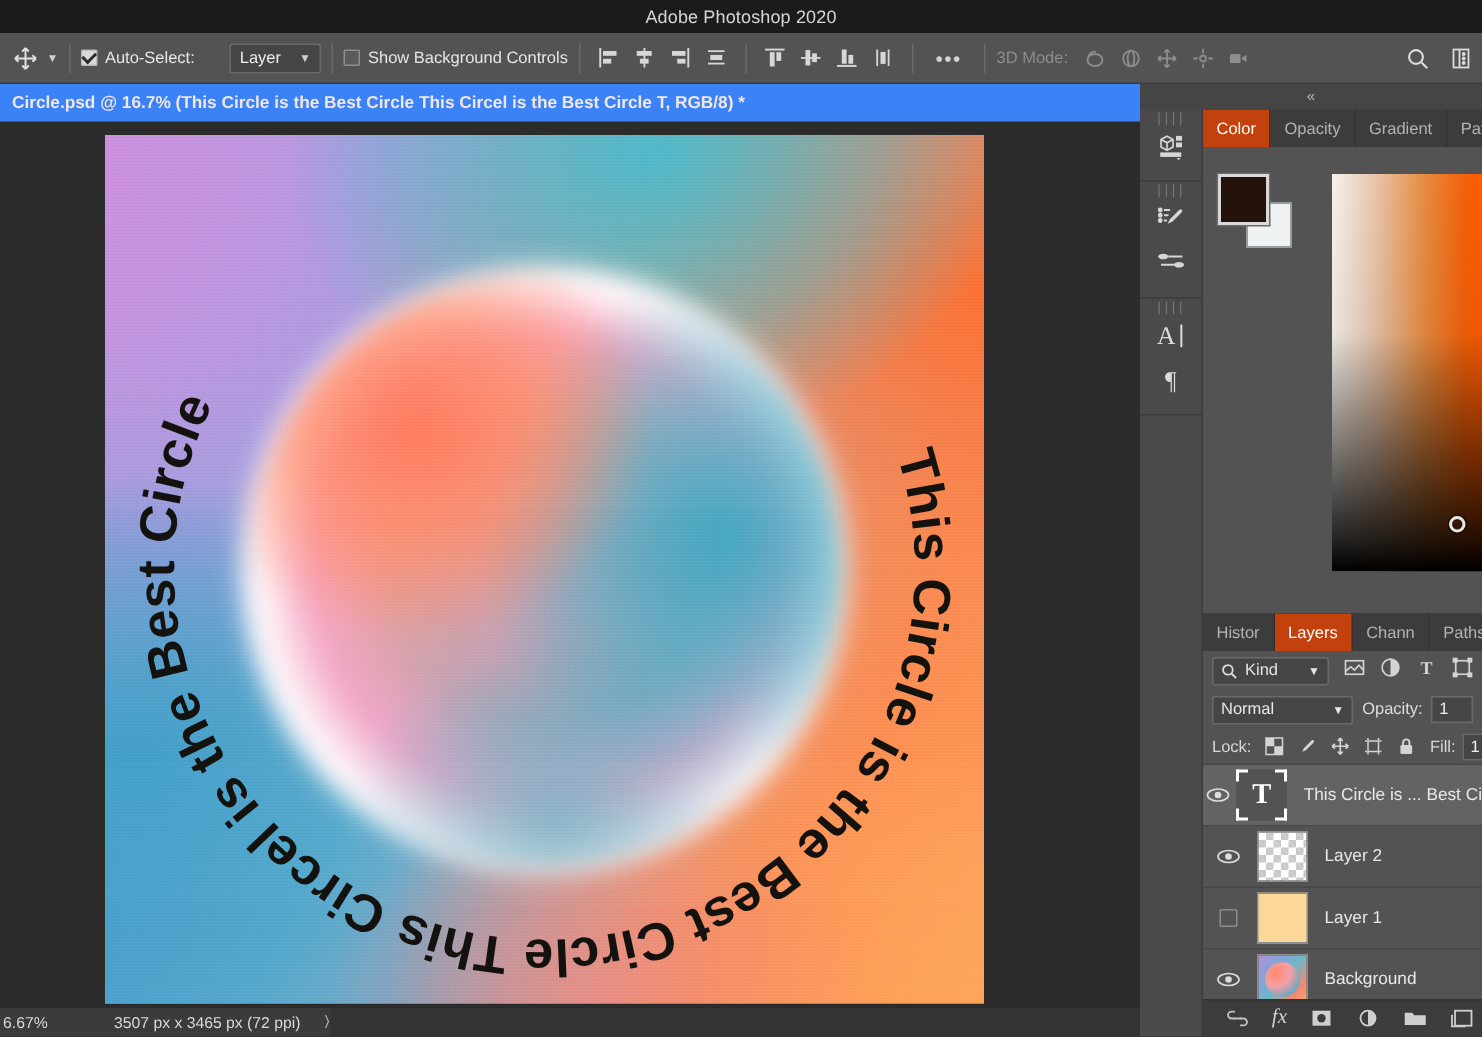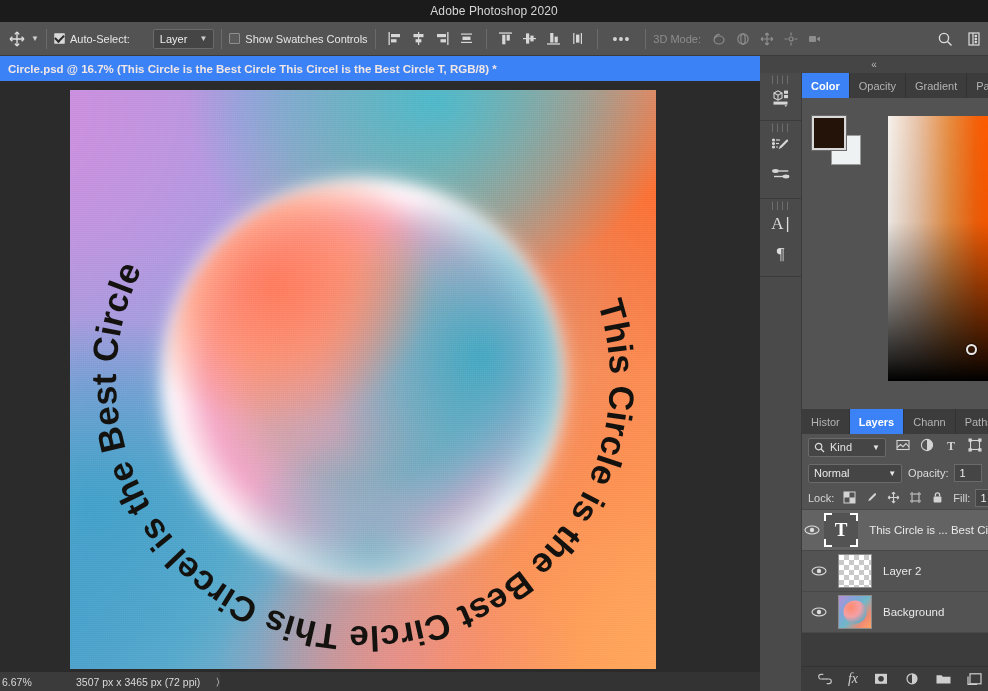--- a/index.html
+++ b/index.html
@@ -156,21 +156,21 @@
   }
 
   .panel-col { position: absolute; left: 42px; top: 17px; right: 0; bottom: 0; }
 
   .tabstrip { display: flex; height: 25px; background: #3c3c3c; align-items: stretch; overflow: hidden; }
   .ptab {
     padding: 0 9px; display: flex; align-items: center; color: #b3b3b3;
     font-size: 11px; background: #3c3c3c; border-right: 1px solid #323232;
     white-space: nowrap;
   }
-  .ptab.active { background: #3b82f6; color: #fff; font-weight: bold; }
+  .ptab.active { background: #c2410c; color: #fff; font-weight: normal; }
 
   
   .colorpanel { background: #535353; height: 311px; position: relative; }
   .swatch-wrap { position: absolute; left: 10px; top: 18px; width: 52px; height: 46px; }
   .sw-back {
     position: absolute; left: 19px; top: 19px; width: 30px; height: 30px;
     background: #eef2f2; border: 1px solid #9a9a9a;
   }
   .sw-front {
     position: absolute; left: 0; top: 0; width: 34px; height: 34px;
@@ -287,21 +287,21 @@
     <span class="caret">▼</span>
     <div class="ob-sep"></div>
     <span class="cbx on"></span>
     <span class="lbl">Auto-Select:</span>
     <div class="dropdown">
       <span>Layer</span>
       <span class="caret">▼</span>
     </div>
     <div class="ob-sep"></div>
     <span class="cbx off"></span>
-    <span class="lbl">Show Swatches Controls</span>
+    <span class="lbl">Show Background Controls</span>
     <div class="ob-sep"></div>
 
     <div class="align-icons">
       <div class="ai">
         <svg width="15" height="15" viewBox="0 0 15 15">
             <rect x="1.5" y="1" width="1.3" height="13" fill="#d7d7d7"></rect>
             <rect x="4" y="3" width="9" height="3.2" fill="#d7d7d7"></rect>
             <rect x="4" y="8.2" width="5.5" height="3.2" fill="#d7d7d7"></rect>
           </svg>
       </div>
@@ -633,20 +633,27 @@
               <div class="eye-cell">
                 <svg class="eye-svg" width="16" height="12" viewBox="0 0 16 12">
                     <ellipse cx="8" cy="6" rx="7" ry="4" fill="none" stroke="#dcdcdc" stroke-width="1.1"></ellipse>
                     <circle cx="8" cy="6" r="2.2" fill="#dcdcdc"></circle>
                   </svg>
               </div>
               <div class="thumb checker"></div>
               <div class="layer-name">Layer 2</div>
             </div>
 
+            <div class="layer-row">
+              <div class="eye-cell">
+                <span class="eye-box"></span>
+              </div>
+              <div class="thumb solid"></div>
+              <div class="layer-name">Layer 1</div>
+            </div>
 
             <div class="layer-row">
               <div class="eye-cell">
                 <svg class="eye-svg" width="16" height="12" viewBox="0 0 16 12">
                     <ellipse cx="8" cy="6" rx="7" ry="4" fill="none" stroke="#dcdcdc" stroke-width="1.1"></ellipse>
                     <circle cx="8" cy="6" r="2.2" fill="#dcdcdc"></circle>
                   </svg>
               </div>
               <div class="thumb bg-thumb">
                 <span class="mini-sphere"></span>

